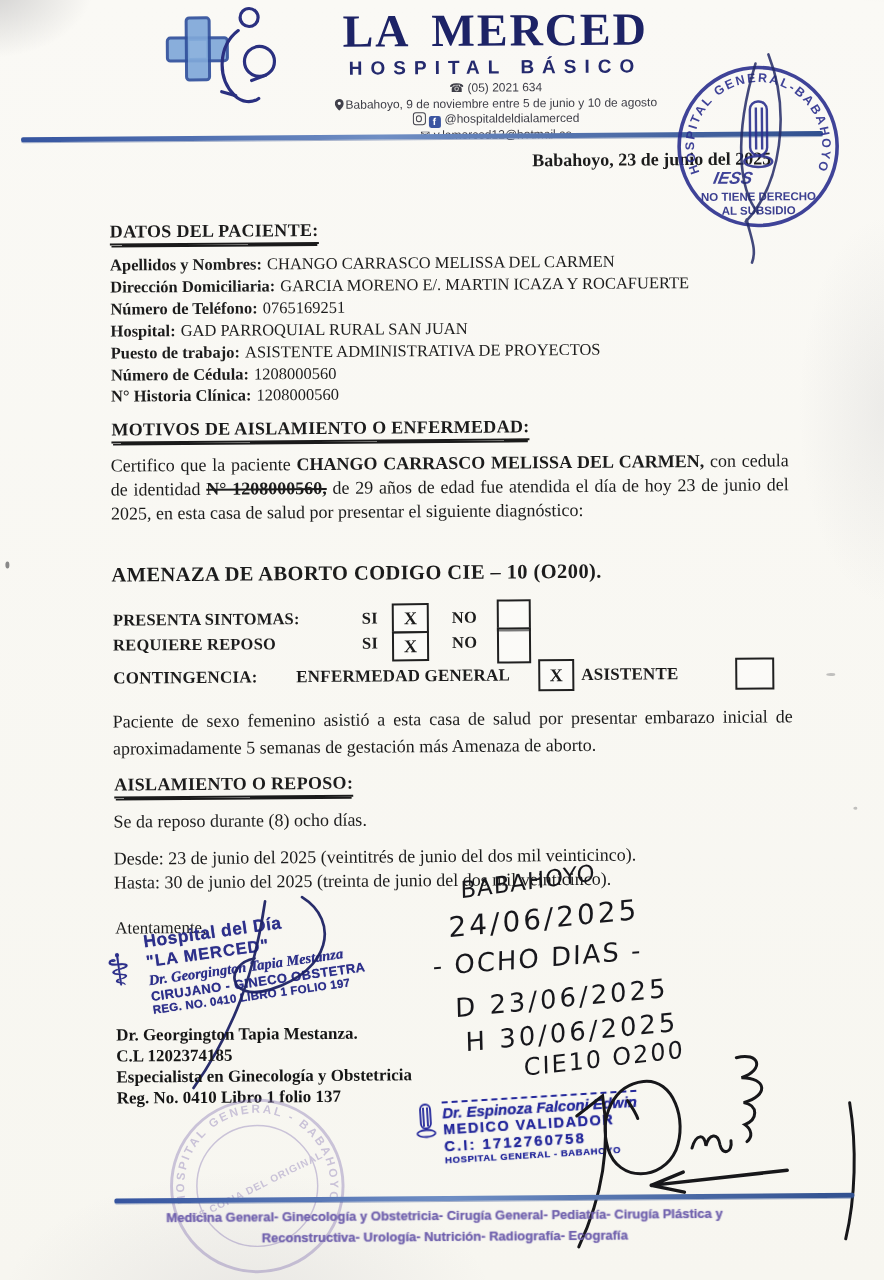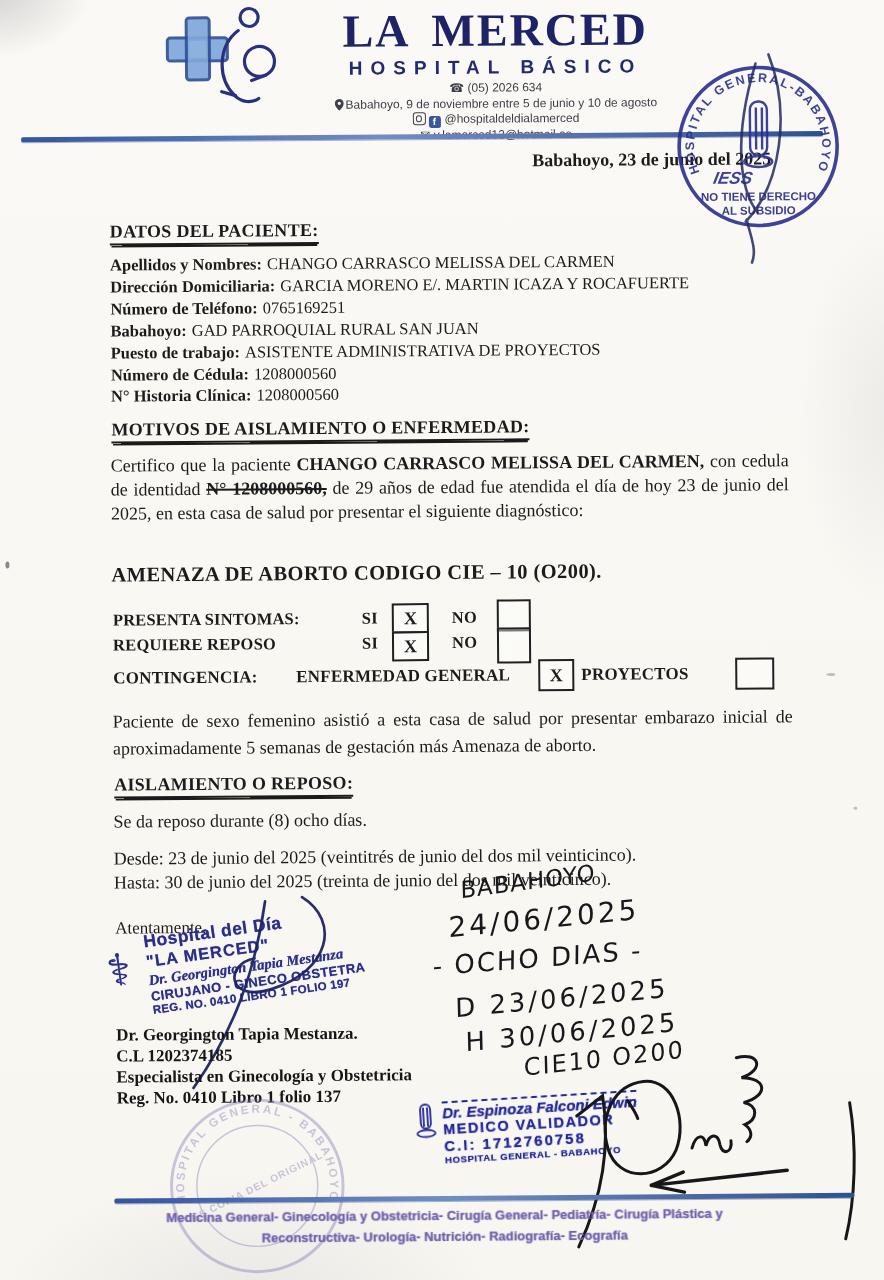--- a/index.html
+++ b/index.html
@@ -71,21 +71,21 @@
         <path d="M 90,77 L 104,72"></path>
         <path d="M 60,88 L 74,92"></path>
       </g>
     </svg>
   </div>
 
   <div class="abs" style="left:300px;top:8px;width:400px;text-align:center;">
     <div class="h-title">LA MERCED</div>
     <div class="h-sub sans">HOSPITAL BÁSICO</div>
     <div class="contact sans">
-      <div class="row"><span>☎</span> <span>(05) 2026 634</span></div>
+      <div class="row"><span>☎</span> <span>(05) 2021 634</span></div>
       <div class="row"><svg class="pin" width="9" height="12" viewBox="0 0 10 13">
               <path d="M5 0 C2.2 0 0 2.3 0 5 C0 8.5 5 13 5 13 C5 13 10 8.5 10 5 C10 2.3 7.8 0 5 0 Z" fill="#41414b"></path>
               <circle cx="5" cy="4.8" r="1.8" fill="#fff"></circle>
             </svg><span>Babahoyo, 9 de noviembre entre 5 de junio y 10 de agosto</span></div>
       <div class="row"><span class="ig"></span><span class="fb">f</span><span>@hospitaldeldialamerced</span></div>
       <div class="row"><span>✉</span> <span>v.lamerced12@hotmail.es</span></div>
     </div>
   </div>
 
   <div class="abs blue-rule" style="left:25px;top:134px;width:802px;"></div>
@@ -115,21 +115,21 @@
       <path d="M 84,14 C 61,88 67,140 85,163"></path>
       <path d="M 74,170 C 78,188 84,200 79,213"></path>
     </g>
   </svg>
 
   <div class="abs heading" style="left:113px;top:219px;"><span>DATOS DEL PACIENTE:</span></div>
   <div class="abs" style="left:113px;top:252px;">
     <div class="fieldrow"><b>Apellidos y Nombres:</b><span>CHANGO CARRASCO MELISSA DEL CARMEN</span></div>
     <div class="fieldrow"><b>Dirección Domiciliaria:</b><span>GARCIA MORENO E/. MARTIN ICAZA Y ROCAFUERTE</span></div>
     <div class="fieldrow"><b>Número de Teléfono:</b><span>0765169251</span></div>
-    <div class="fieldrow"><b>Babahoyo:</b><span>GAD PARROQUIAL RURAL SAN JUAN</span></div>
+    <div class="fieldrow"><b>Hospital:</b><span>GAD PARROQUIAL RURAL SAN JUAN</span></div>
     <div class="fieldrow"><b>Puesto de trabajo:</b><span>ASISTENTE ADMINISTRATIVA DE PROYECTOS</span></div>
     <div class="fieldrow"><b>Número de Cédula:</b><span>1208000560</span></div>
     <div class="fieldrow"><b>N° Historia Clínica:</b><span>1208000560</span></div>
   </div>
 
   <div class="abs heading" style="left:113px;top:417px;"><span>MOTIVOS DE AISLAMIENTO O ENFERMEDAD:</span></div>
   <div class="abs para" style="left:112px;top:452px;width:678px;"><span>Certifico que la paciente </span><b>CHANGO CARRASCO MELISSA DEL CARMEN,</b><span> con cedula de identidad </span><b class="strike">N° 1208000560,</b><span> de 29 años de edad fue atendida el día de hoy 23 de junio del 2025, en esta casa de salud por presentar el siguiente diagnóstico:</span></div>
   <div class="abs diag" style="left:112px;top:561px;">AMENAZA DE ABORTO CODIGO CIE – 10 (O200).</div>
 
   <div class="abs ck-label" style="left:113px;top:608px;">PRESENTA SINTOMAS:</div>
@@ -140,21 +140,21 @@
 
   <div class="abs ck-label" style="left:113px;top:633px;">REQUIERE REPOSO</div>
   <div class="abs ck-label" style="left:362px;top:633px;">SI</div>
   <div class="abs cbox" style="left:392px;top:631px;width:33px;height:26px;line-height:26px;"><span>X</span></div>
   <div class="abs ck-label" style="left:452px;top:633px;">NO</div>
   <div class="abs cbox" style="left:497px;top:628px;width:30px;height:32px;line-height:32px;"><span></span></div>
 
   <div class="abs ck-label" style="left:113px;top:666px;font-size:17px;">CONTINGENCIA:</div>
   <div class="abs ck-label" style="left:296px;top:666px;font-size:17px;">ENFERMEDAD GENERAL</div>
   <div class="abs cbox" style="left:538px;top:660px;width:32px;height:28px;line-height:28px;"><span>X</span></div>
-  <div class="abs ck-label" style="left:581px;top:666px;font-size:17px;">PROYECTOS</div>
+  <div class="abs ck-label" style="left:581px;top:666px;font-size:17px;">ASISTENTE</div>
   <div class="abs cbox" style="left:735px;top:660px;width:35px;height:28px;line-height:28px;"><span></span></div>
 
   <div class="abs para" style="left:112px;top:706px;width:680px;line-height:27px;">Paciente de sexo femenino asistió a esta casa de salud por presentar embarazo inicial de aproximadamente 5 semanas de gestación más Amenaza de aborto.</div>
 
   <div class="abs heading" style="left:113px;top:772px;"><span>AISLAMIENTO O REPOSO:</span></div>
   <div class="abs para" style="left:112px;top:808px;width:680px;text-align:left;">Se da reposo durante (8) ocho días.</div>
   <div class="abs para" style="left:112px;top:845px;width:690px;text-align:left;">Desde: 23 de junio del 2025 (veintitrés de junio del dos mil veinticinco).</div>
   <div class="abs para" style="left:112px;top:869px;width:690px;text-align:left;">Hasta: 30 de junio del 2025 (treinta de junio del dos mil veinticinco).</div>
 
   <div class="abs" style="left:113px;top:916px;font-size:17px;">Atentamente,</div>

